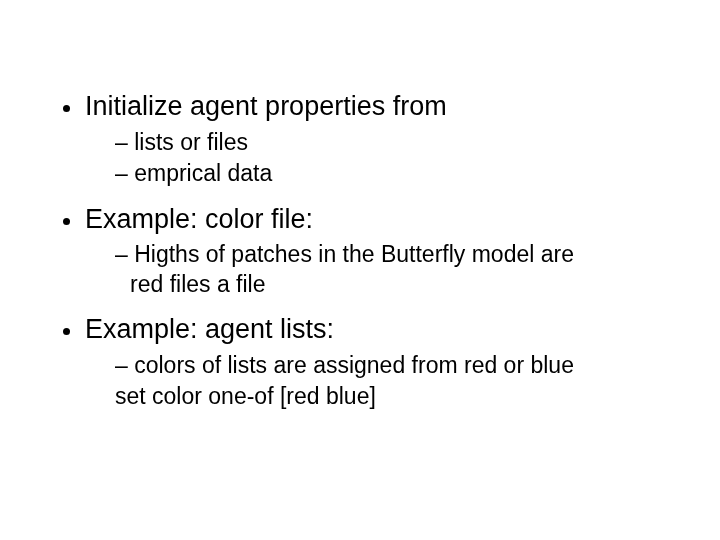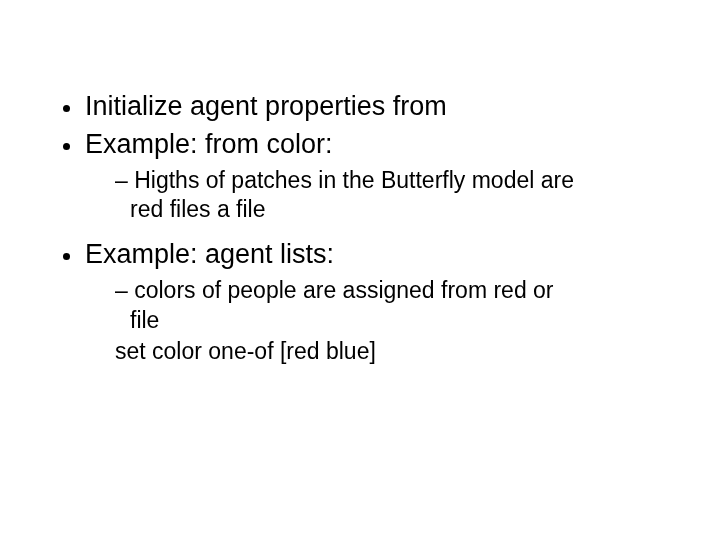--- a/index.html
+++ b/index.html
@@ -55,31 +55,35 @@
   }
 </style>
 </head>
 <body>
 
 <div class="slide">
   <ul class="top">
 
     <li>
       <span>Initialize agent properties from</span>
+      <ul class="sub">
+        <li class="dashed">lists or files</li>
+        <li class="dashed">emprical data</li>
+      </ul>
     </li>
 
     <li>
-      <span>Example: from color:</span>
+      <span>Example: color file:</span>
       <ul class="sub">
         <li class="dashed">Higths of patches in the Butterfly model are red files a file</li>
       </ul>
     </li>
 
     <li>
       <span>Example: agent lists:</span>
       <ul class="sub">
-        <li class="dashed">colors of  people are assigned from red or file</li>
+        <li class="dashed">colors of  lists are assigned from red or blue</li>
         <li class="plain">set color one-of [red blue]</li>
       </ul>
     </li>
 
   </ul>
 </div>
 
 </body></html>

